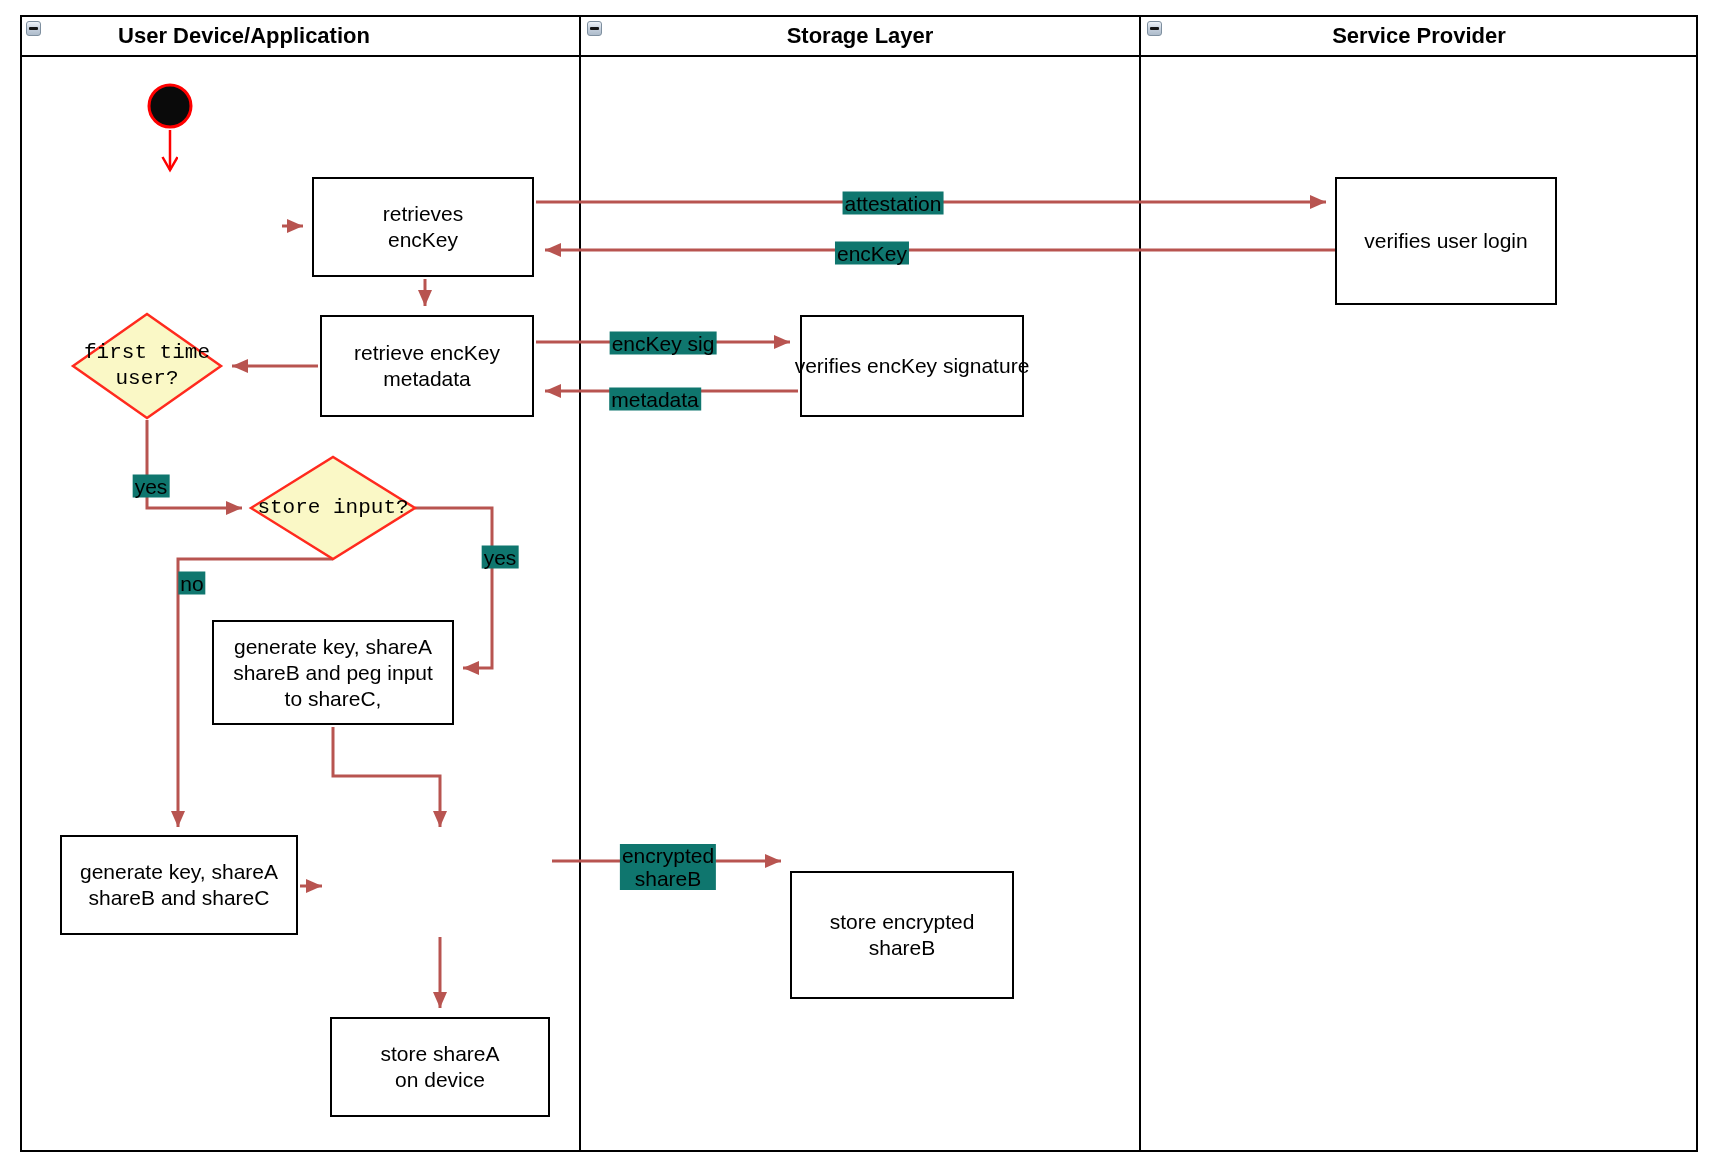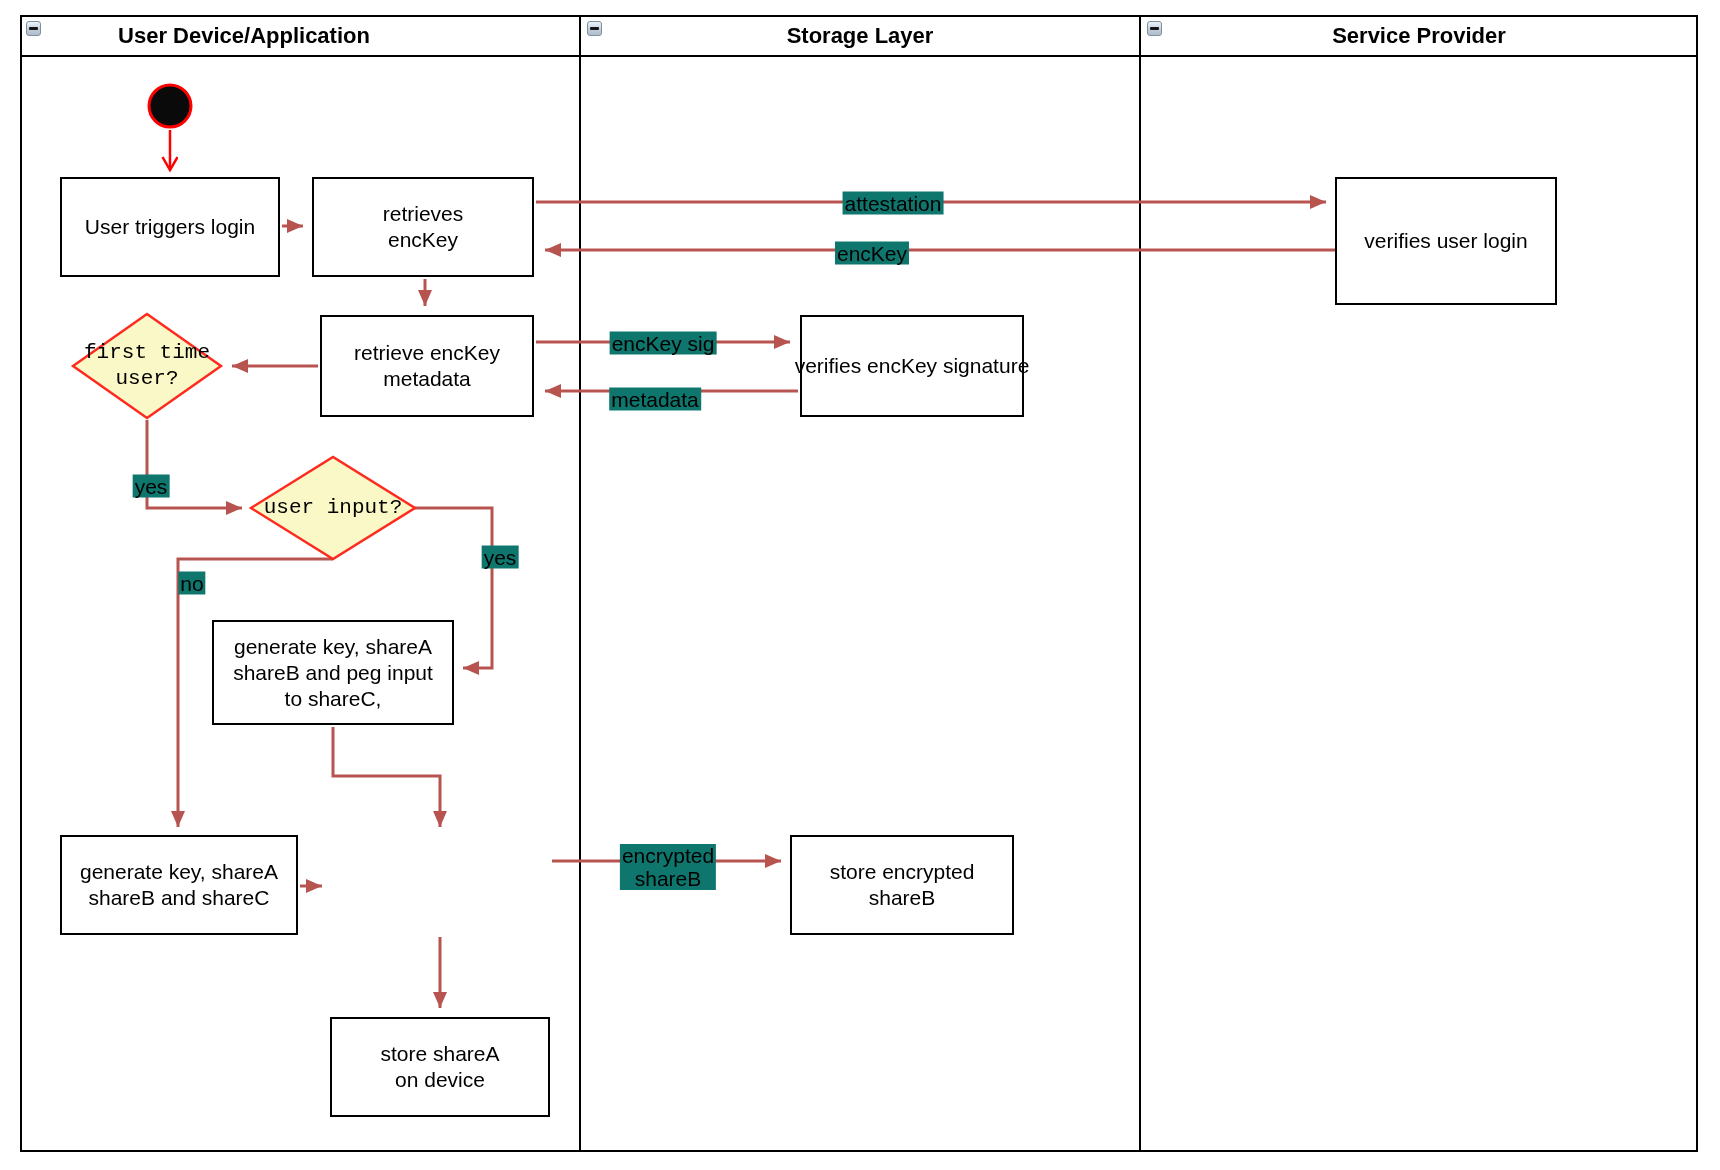--- a/index.html
+++ b/index.html
@@ -84,23 +84,20 @@
       <path d="M552,861 L781,861" marker-end="url(#mArrow)"></path>
       <path d="M440,937 L440,1008" marker-end="url(#mArrow)"></path>
     </g>
 
     <g stroke-width="2.5" stroke="#FF2A1E">
       <polygon points="73,366 147,314 221,366 147,418" fill="#FAF8C6"></polygon>
       <polygon points="251,508 333,457 415,508 333,559" fill="#FAF8C6"></polygon>
     </g>
   </svg>
 
-  <div class="node" style="left:60px;top:177px;width:220px;height:100px">
-    <span>User triggers login</span>
-    </div>
 
   <div class="node" style="left:312px;top:177px;width:222px;height:100px">
     <span>retrieves
 encKey</span>
     </div>
 
   <div class="node" style="left:1335px;top:177px;width:222px;height:128px">
     <span>verifies user login</span>
     </div>
 
@@ -118,33 +115,33 @@
 shareB and peg input
 to shareC,</span>
     </div>
 
   <div class="node" style="left:60px;top:835px;width:238px;height:100px">
     <span>generate key, shareA
 shareB and shareC</span>
     </div>
 
 
-  <div class="node" style="left:790px;top:835px;width:224px;height:100px">
+  <div class="node" style="left:790px;top:871px;width:224px;height:128px">
     <span>store encrypted
 shareB</span>
     </div>
 
   <div class="node" style="left:330px;top:1017px;width:220px;height:100px">
     <span>store shareA
 on device</span>
     </div>
 
   <div class="decision-text" style="left:73px;top:314px;width:148px;height:104px">first time
 user?</div>
-  <div class="decision-text" style="left:251px;top:457px;width:164px;height:102px">user input?</div>
+  <div class="decision-text" style="left:251px;top:457px;width:164px;height:102px">store input?</div>
 
   <div class="edge-label" style="left:893px;top:203px">attestation</div>
   <div class="edge-label" style="left:872px;top:253px">encKey</div>
   <div class="edge-label" style="left:663px;top:343px">encKey sig</div>
   <div class="edge-label" style="left:655px;top:399px">metadata</div>
   <div class="edge-label" style="left:151px;top:486px">yes</div>
   <div class="edge-label" style="left:192px;top:583px">no</div>
   <div class="edge-label" style="left:500px;top:557px">yes</div>
   <div class="edge-label" style="left:668px;top:867px">encrypted
 shareB</div>

